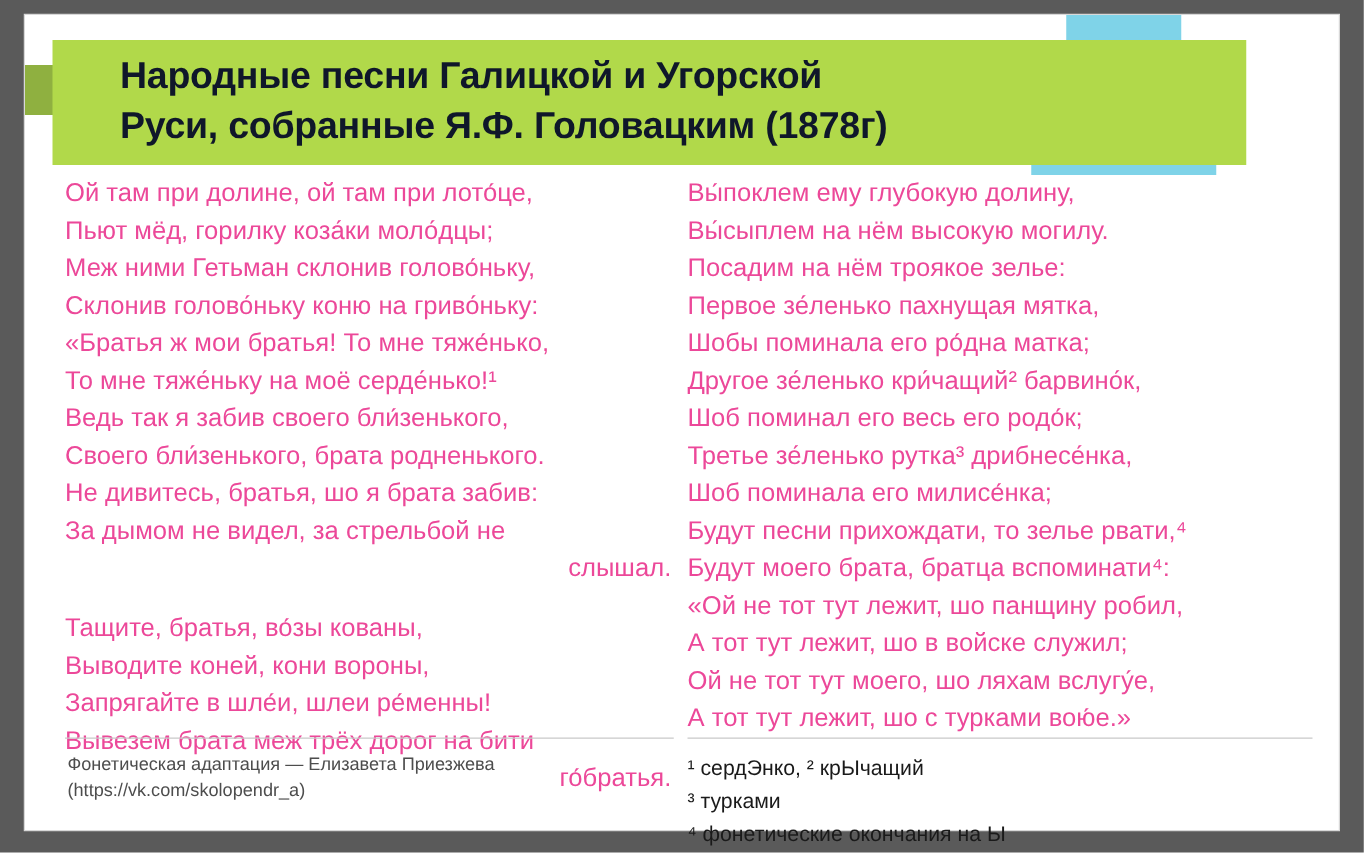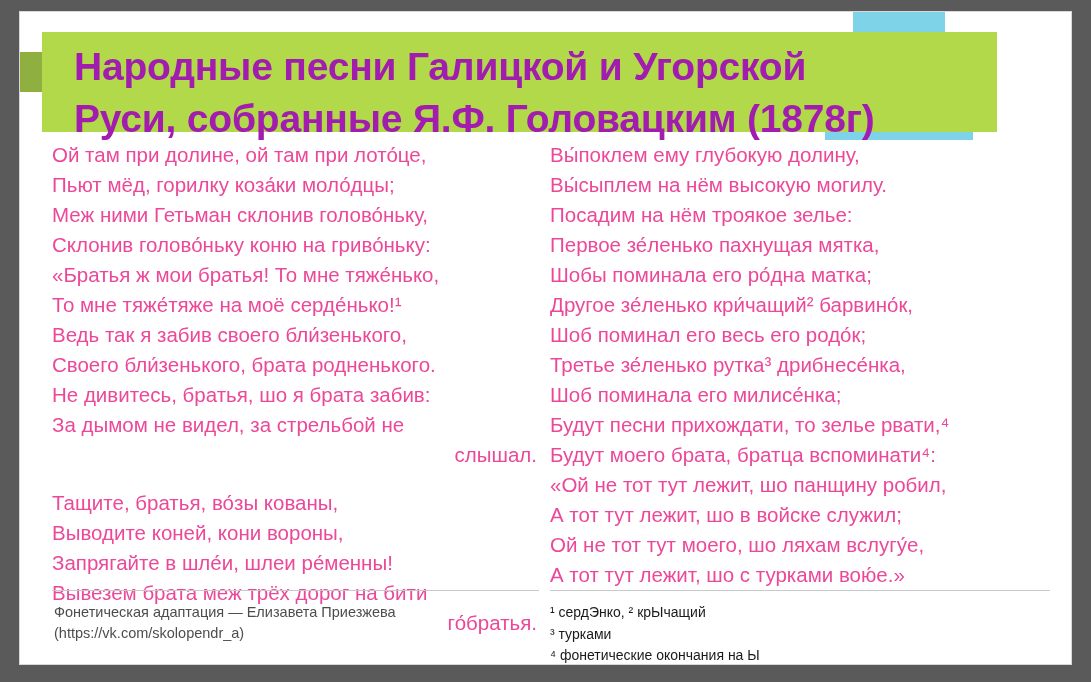--- a/index.html
+++ b/index.html
@@ -51,26 +51,27 @@
     position: absolute;
     left: 22px;
     top: 20px;
     width: 955px;
     height: 100px;
     background: #b1d94a;
     box-sizing: border-box;
     padding: 9px 0 0 32px;
   }
   .title-text {
-    font-size: 39px;
+    font-size: 30px;
     font-weight: bold;
-    color: #a21caf;
+    color: #0f172a;
     line-height: 1.33;
     white-space: pre-line;
     letter-spacing: -0.2px;
+    margin-left: 22px;
   }
   .columns {
     position: absolute;
     left: 0;
     top: 128px;
     width: 1051px;
     height: 450px;
   }
   .col {
     position: absolute;
@@ -121,21 +122,21 @@
     font-size: 14.5px;
     color: #4d4d4d;
     line-height: 1.42;
     white-space: pre-line;
   }
   .notes {
     position: absolute;
     left: 530px;
     top: 12px;
     width: 500px;
-    font-size: 14px;
+    font-size: 17px;
     color: #1a1a1a;
     line-height: 1.55;
   }
   .note-line { white-space: pre-wrap; }
 </style>
 </head>
 <body>
 
 <div class="slide">
 
@@ -151,21 +152,21 @@
   <div class="columns">
 
     <div class="col col-left">
 
       <div class="stanza">
         <div class="line">Ой там при долине, ой там при лото́це,</div>
         <div class="line">Пьют мёд, горилку коза́ки моло́дцы;</div>
         <div class="line">Меж ними Гетьман склонив голово́ньку,</div>
         <div class="line">Склонив голово́ньку коню на гриво́ньку:</div>
         <div class="line">«Братья ж мои братья! То мне тяже́нько,</div>
-        <div class="line">То мне тяже́тяже на моё серде́нько!¹</div>
+        <div class="line">То мне тяже́ньку на моё серде́нько!¹</div>
         <div class="line">Ведь так я забив своего бли́зенького,</div>
         <div class="line">Своего бли́зенького, брата родненького.</div>
         <div class="line">Не дивитесь, братья, шо я брата забив:</div>
         <div class="line">За дымом не видел, за стрельбой не</div>
         <div class="line indent-end">слышал.</div>
       </div>
 
       <div class="stanza">
         <div class="line">Тащите, братья, во́зы кованы,</div>
         <div class="line">Выводите коней, кони вороны,</div>

